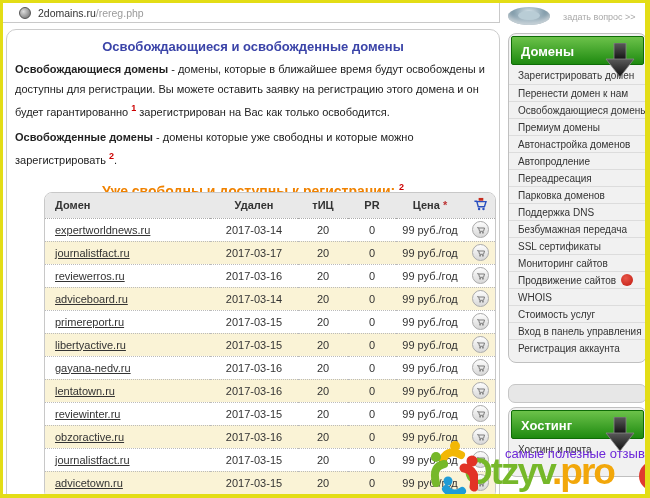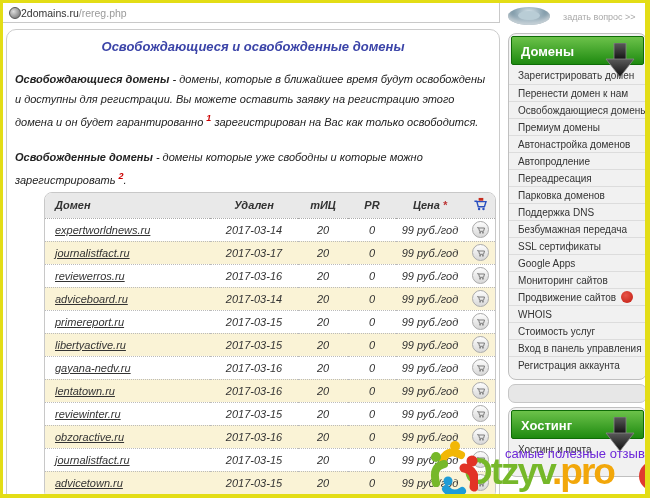--- a/index.html
+++ b/index.html
@@ -5,39 +5,39 @@
   * { box-sizing: border-box; margin: 0; padding: 0; }
   body { font-family: "Liberation Sans", sans-serif; background:#fff; }
 
   .frame { position:relative; width:650px; height:498px; background:#fff;
            border:3px solid #e3dd16; border-right-width:5px; border-bottom-width:4px;
            overflow:hidden; }
 
   
   .browser-bar { position:absolute; left:0; top:0; width:497px; height:20px; background:#fff;
                  border-bottom:1px solid #c9c9c9; border-right:1px solid #c9c9c9;
-                 display:flex; align-items:center; padding-left:6px; z-index:3;text-align:center; }
+                 display:flex; align-items:center; gap:7px; padding-left:16px; z-index:3;text-align:center; }
   .favicon { width:12px; height:12px; border-radius:50%; flex:0 0 12px;
              background:radial-gradient(circle at 35% 35%, #ddd, #666); border:1px solid #555; }
   .url { font-size:10.5px; color:#333; white-space:nowrap; }
   .url .path { color:#9a9a9a; }
 
   
   .ring { position:absolute; left:505px; top:4px; width:42px; height:18px; border-radius:50%;
           background:radial-gradient(ellipse at 50% 30%, #d9e6ec, #7e99a8 55%, #44606f);
           box-shadow:inset 0 -4px 5px rgba(255,255,255,.65); z-index:2; }
   .ring::after { content:""; position:absolute; left:10px; top:4px; width:22px; height:9px;
                  border-radius:50%; background:#b9cdd6; }
   .ask { position:absolute; left:560px; top:9px; font-size:9px; color:#a8a8a8; z-index:2; white-space:nowrap; }
 
   
   .main-panel { position:absolute; left:3px; top:26px; width:494px; height:467px; background:#fff;
-                border:1px solid #ccc; border-radius:10px 10px 0 0; z-index:1;font-style:italic; }
+                border:1px solid #ccc; border-radius:10px 10px 0 0; z-index:1; }
   .page-title { text-align:center; margin-top:9px; font-weight:bold; font-size:13px; color:#3b44a8; }
-  .para { margin:16px 8px 0 8px; font-size:11px; color:#222; line-height:1.8; }
+  .para { margin:6px 8px 0 8px; font-size:11px; color:#222; line-height:1.8; }
   .lead { font-weight:bold; }
   sup.ref { color:#c00; font-weight:bold; font-size:9px; }
   .orange-heading { text-align:center; margin-top:12px; font-size:14px; font-weight:bold; color:#f08200; }
 
   
   .table-wrap { position:absolute; left:9px; top:162px; width:452px; height:307px;
                 border:1px solid #c8c8c8; border-radius:8px; overflow:hidden; background:#fff;margin-left:28px; }
   table { width:100%; border-collapse:collapse; font-size:11px; color:#333; table-layout:fixed; }
   col.c-domain { width:165px; } col.c-del { width:88px; } col.c-tic { width:50px; }
   col.c-pr { width:48px; } col.c-price { width:68px; } col.c-cart { width:33px; }
@@ -332,21 +332,20 @@
     <div class="sb-item"><span>Перенести домен к нам</span></div>
     <div class="sb-item"><span>Освобождающиеся домены</span></div>
     <div class="sb-item"><span>Премиум домены</span></div>
     <div class="sb-item"><span>Автонастройка доменов</span></div>
     <div class="sb-item"><span>Автопродление</span></div>
     <div class="sb-item"><span>Переадресация</span></div>
     <div class="sb-item"><span>Парковка доменов</span></div>
     <div class="sb-item"><span>Поддержка DNS</span></div>
     <div class="sb-item"><span>Безбумажная передача</span></div>
     <div class="sb-item"><span>SSL сертификаты</span></div>
-    <div class="sb-item"><span>Google Apps</span></div>
     <div class="sb-item"><span>Мониторинг сайтов</span></div>
     <div class="sb-item"><span>Продвижение сайтов</span><span class="badge"></span></div>
     <div class="sb-item"><span>WHOIS</span></div>
     <div class="sb-item"><span>Стоимость услуг</span></div>
     <div class="sb-item"><span>Вход в панель управления</span></div>
     <div class="sb-item"><span>Регистрация аккаунта</span></div>
     <div class="menu-foot"></div>
   </div>
 
   <div class="stub"></div>

